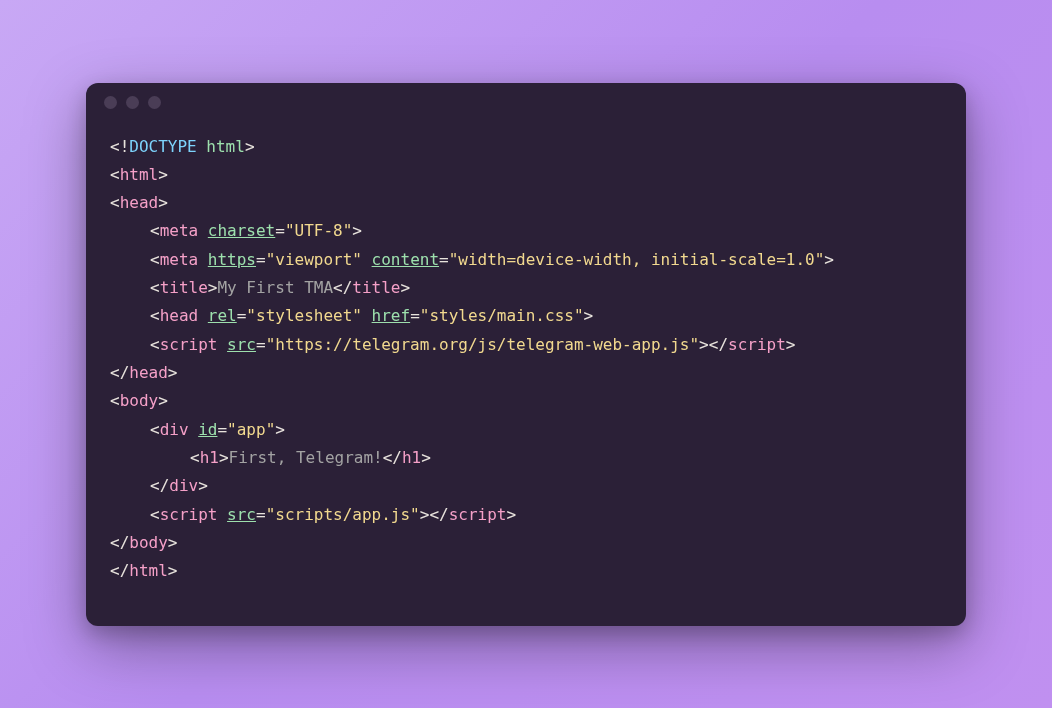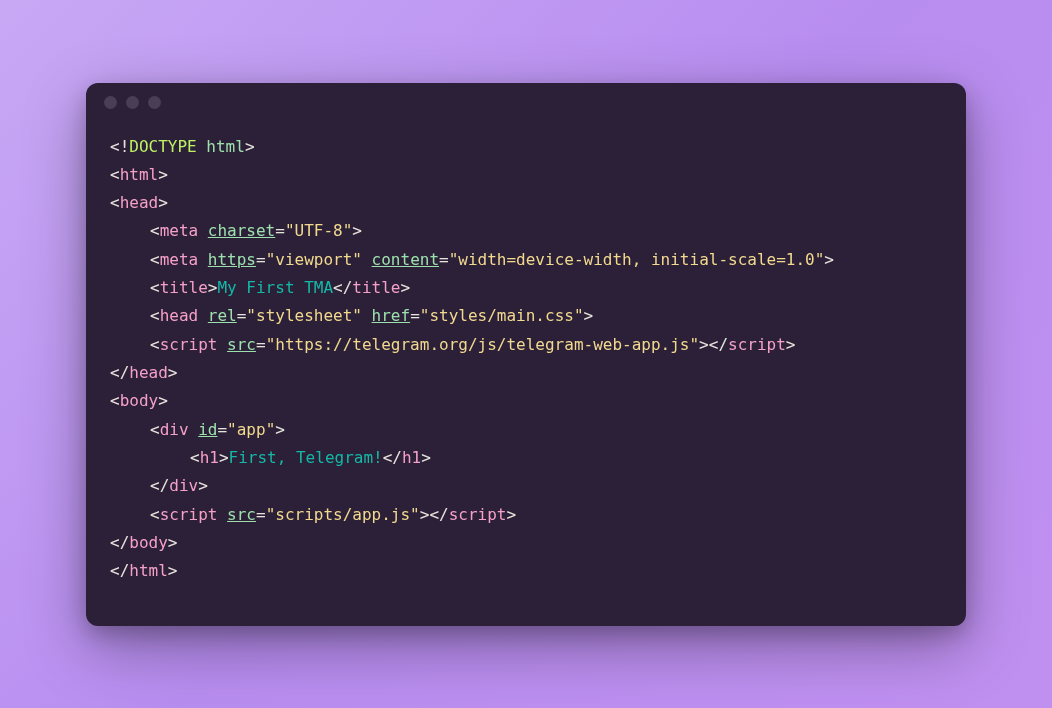--- a/index.html
+++ b/index.html
@@ -33,26 +33,26 @@
     background: #4a3d56;
   }
   .code-area {
     padding: 10px 24px 40px 24px;
     font-size: 16px;
     line-height: 1.77;
     color: #e8e3dd;
     white-space: pre;
   }
   .p  { color: #e8e3dd; }  
-  .dt { color: #bef264; }  
+  .dt { color: #7dd3fc; }  
   .kw { color: #9de0ad; }  
   .tg { color: #f5a0c8; }  
   .at { color: #9de0ad; text-decoration: underline; }  
   .st { color: #f2d98f; }  
-  .tx { color: #14b8a6; }  
+  .tx { color: #a3a3a3; }  
   .ind1 { padding-left: 40px; display: inline-block; }
   .ind2 { padding-left: 80px; display: inline-block; }
 </style>
 </head>
 <body>
 
 <div class="window">
   <div class="titlebar">
     <div class="dot"></div>
     <div class="dot"></div>

